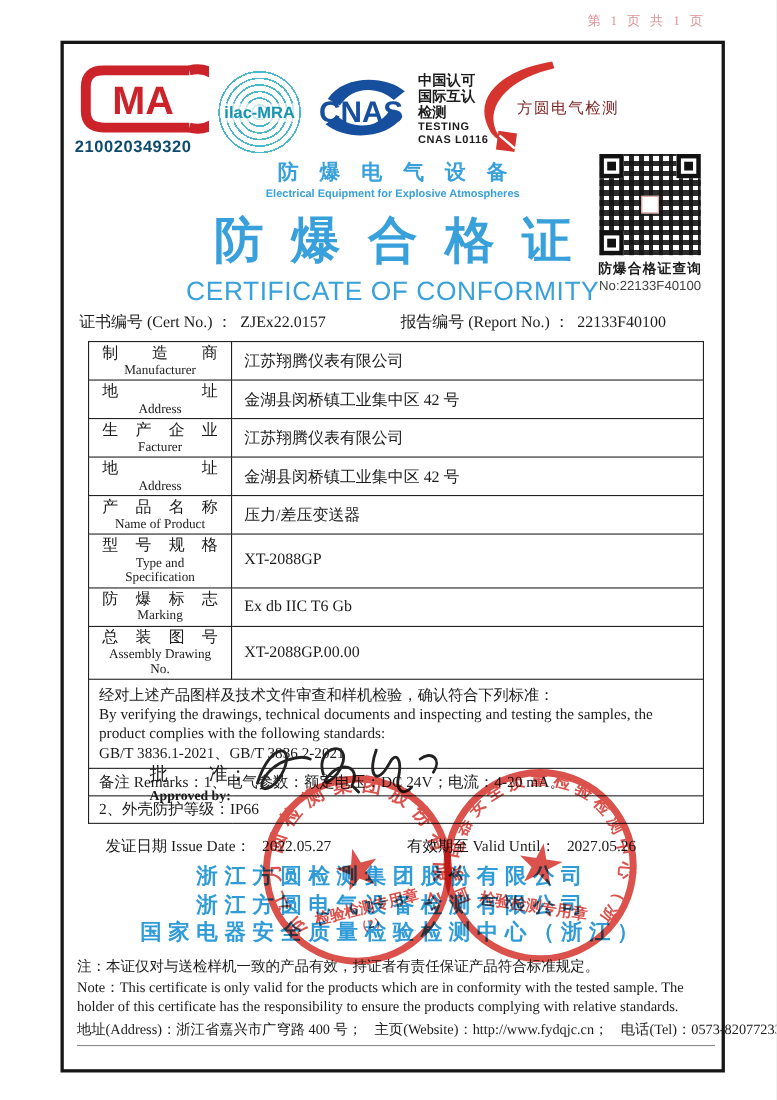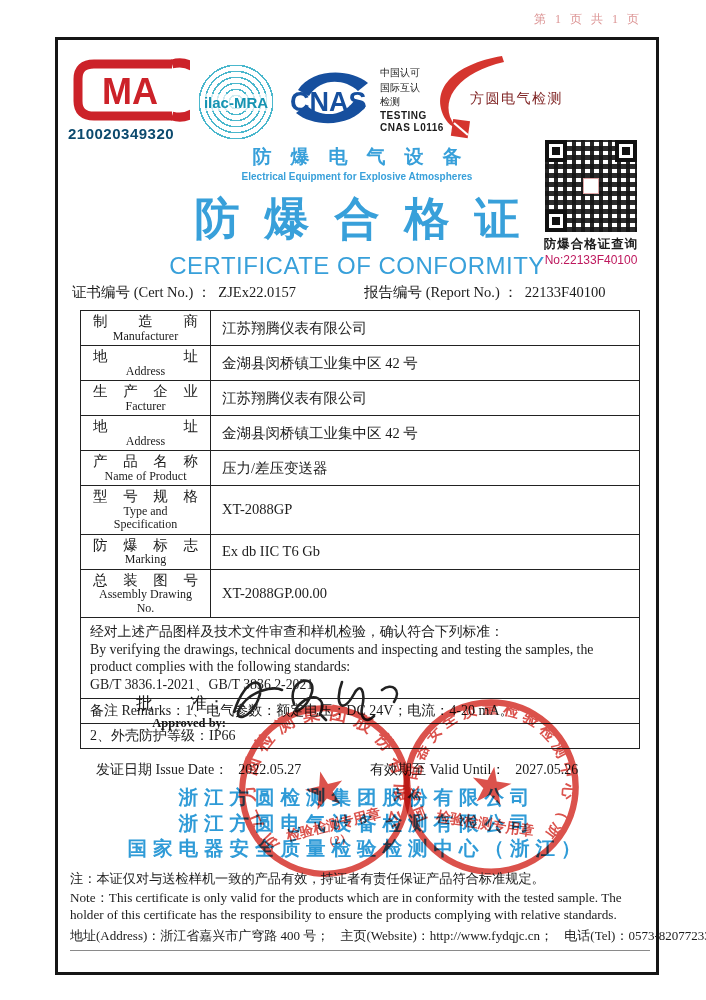--- a/index.html
+++ b/index.html
@@ -29,21 +29,21 @@
     font-size:15px; color:#0c4a6e; letter-spacing:.5px; margin-top:1px; }
 
   .ilac { position:absolute; left:138px; top:22px; width:80px; height:80px; border-radius:50%;
     background:repeating-radial-gradient(circle at 50% 50%, rgba(42,171,196,.85) 0 1.5px, rgba(255,255,255,0) 1.5px 6px);
     display:flex; align-items:center; justify-content:center;text-align:right; }
   .ilac-band { background:rgba(255,255,255,.72); color:#1694b2; font-weight:bold;
     font-family:"Liberation Sans","DejaVu Sans",sans-serif; font-size:15px; padding:0 2px; }
 
   .cnas { position:absolute; left:226px; top:26px; }
   .cnas-caption { position:absolute; left:322px; top:26px; line-height:14.5px; }
-  .cnas-caption .cn { font-size:10px; font-weight:normal; }
+  .cnas-caption .cn { font-size:13px; font-weight:bold; }
   .cnas-caption .en { font-family:"Liberation Sans","DejaVu Sans",sans-serif;
     font-size:10px; font-weight:bold; line-height:12.5px; letter-spacing:.5px; }
 
   .fy-logo { position:absolute; left:336px; top:10px; width:230px; height:100px;text-align:center; }
   .fy-text { position:absolute; left:76px; top:40px; font-size:14px; color:#7c1e1e;
     letter-spacing:1.5px; }
 
   
   .title-wrap { position:absolute; left:0; top:104px; width:100%; text-align:center; color:#38a0da; }
   .t-cn-sub { font-size:19px; font-weight:bold; letter-spacing:19px; text-indent:19px; }
@@ -58,21 +58,21 @@
   .qr { position:relative; width:92px; height:92px; margin:0 auto;
     background:
       repeating-linear-gradient(90deg, rgba(20,20,20,.92) 0 4px, rgba(0,0,0,0) 4px 9px),
       repeating-linear-gradient(0deg, rgba(20,20,20,.9) 0 5px, #fff 5px 9px); }
   .qr .f { position:absolute; width:22px; height:22px; border:4px solid #111; background:#fff; }
   .qr .f::after { content:""; position:absolute; inset:3px; background:#111; }
   .qr .f.tl { left:0; top:0; } .qr .f.tr { right:0; top:0; } .qr .f.bl { left:0; bottom:0; }
   .qr-c { position:absolute; inset:0; margin:auto; width:16px; height:16px; background:#fff;
     border:1px solid #e0a5a5; }
   .qr-t1 { font-size:12.5px; font-weight:bold; margin-top:4px; letter-spacing:1px; }
-  .qr-t2 { font-family:"Liberation Sans","DejaVu Sans",sans-serif; font-size:12px; color:#be185d; }
+  .qr-t2 { font-family:"Liberation Sans","DejaVu Sans",sans-serif; font-size:12px; color:#404040; }
 
   
   .numrow { position:absolute; top:243px; left:14px; width:580px; font-size:14.5px; }
   .numrow .grp { position:absolute; white-space:nowrap; }
   .numrow .grp.cert { left:0; }
   .numrow .grp.report { left:292px; }
   .numrow .val { margin-left:7px; }
 
   
   .info-table { position:absolute; left:22px; top:270px; width:560px; border-collapse:collapse;
@@ -82,21 +82,21 @@
   .info-table .lbl .cn { display:block; font-size:14.5px; line-height:16.5px;
     text-align:justify; text-align-last:justify; }
   .info-table .lbl .en { display:block; font-size:12px; line-height:13.5px; text-align:center; }
   .info-table .val { padding:2px 4px 2px 11px; font-size:14.5px; }
   .info-table .statement { padding:5px 9px; font-size:13.8px; line-height:17.6px; }
   .info-table .remarks { padding:3px 9px; font-size:14px; height:24px; }
 
   
   .approve { position:absolute; left:78px; top:652px; }
   .ap-cn { font-size:17px; letter-spacing:1px; }
-  .ap-en { font-size:12.5px; font-weight:bold; margin-top:1px;text-align:right; }
+  .ap-en { font-size:12.5px; font-weight:bold; margin-top:1px; }
   .signature { position:absolute; left:158px; top:620px; }
 
   
   .daterow { position:absolute; left:22px; top:721px; width:560px; font-size:14px; }
   .daterow .grp { position:absolute; white-space:nowrap; }
   .daterow .grp.issue { left:16px;text-align:center; }
   .daterow .grp.valid { left:290px; }
   .daterow .val { margin-left:10px; }
 
   

